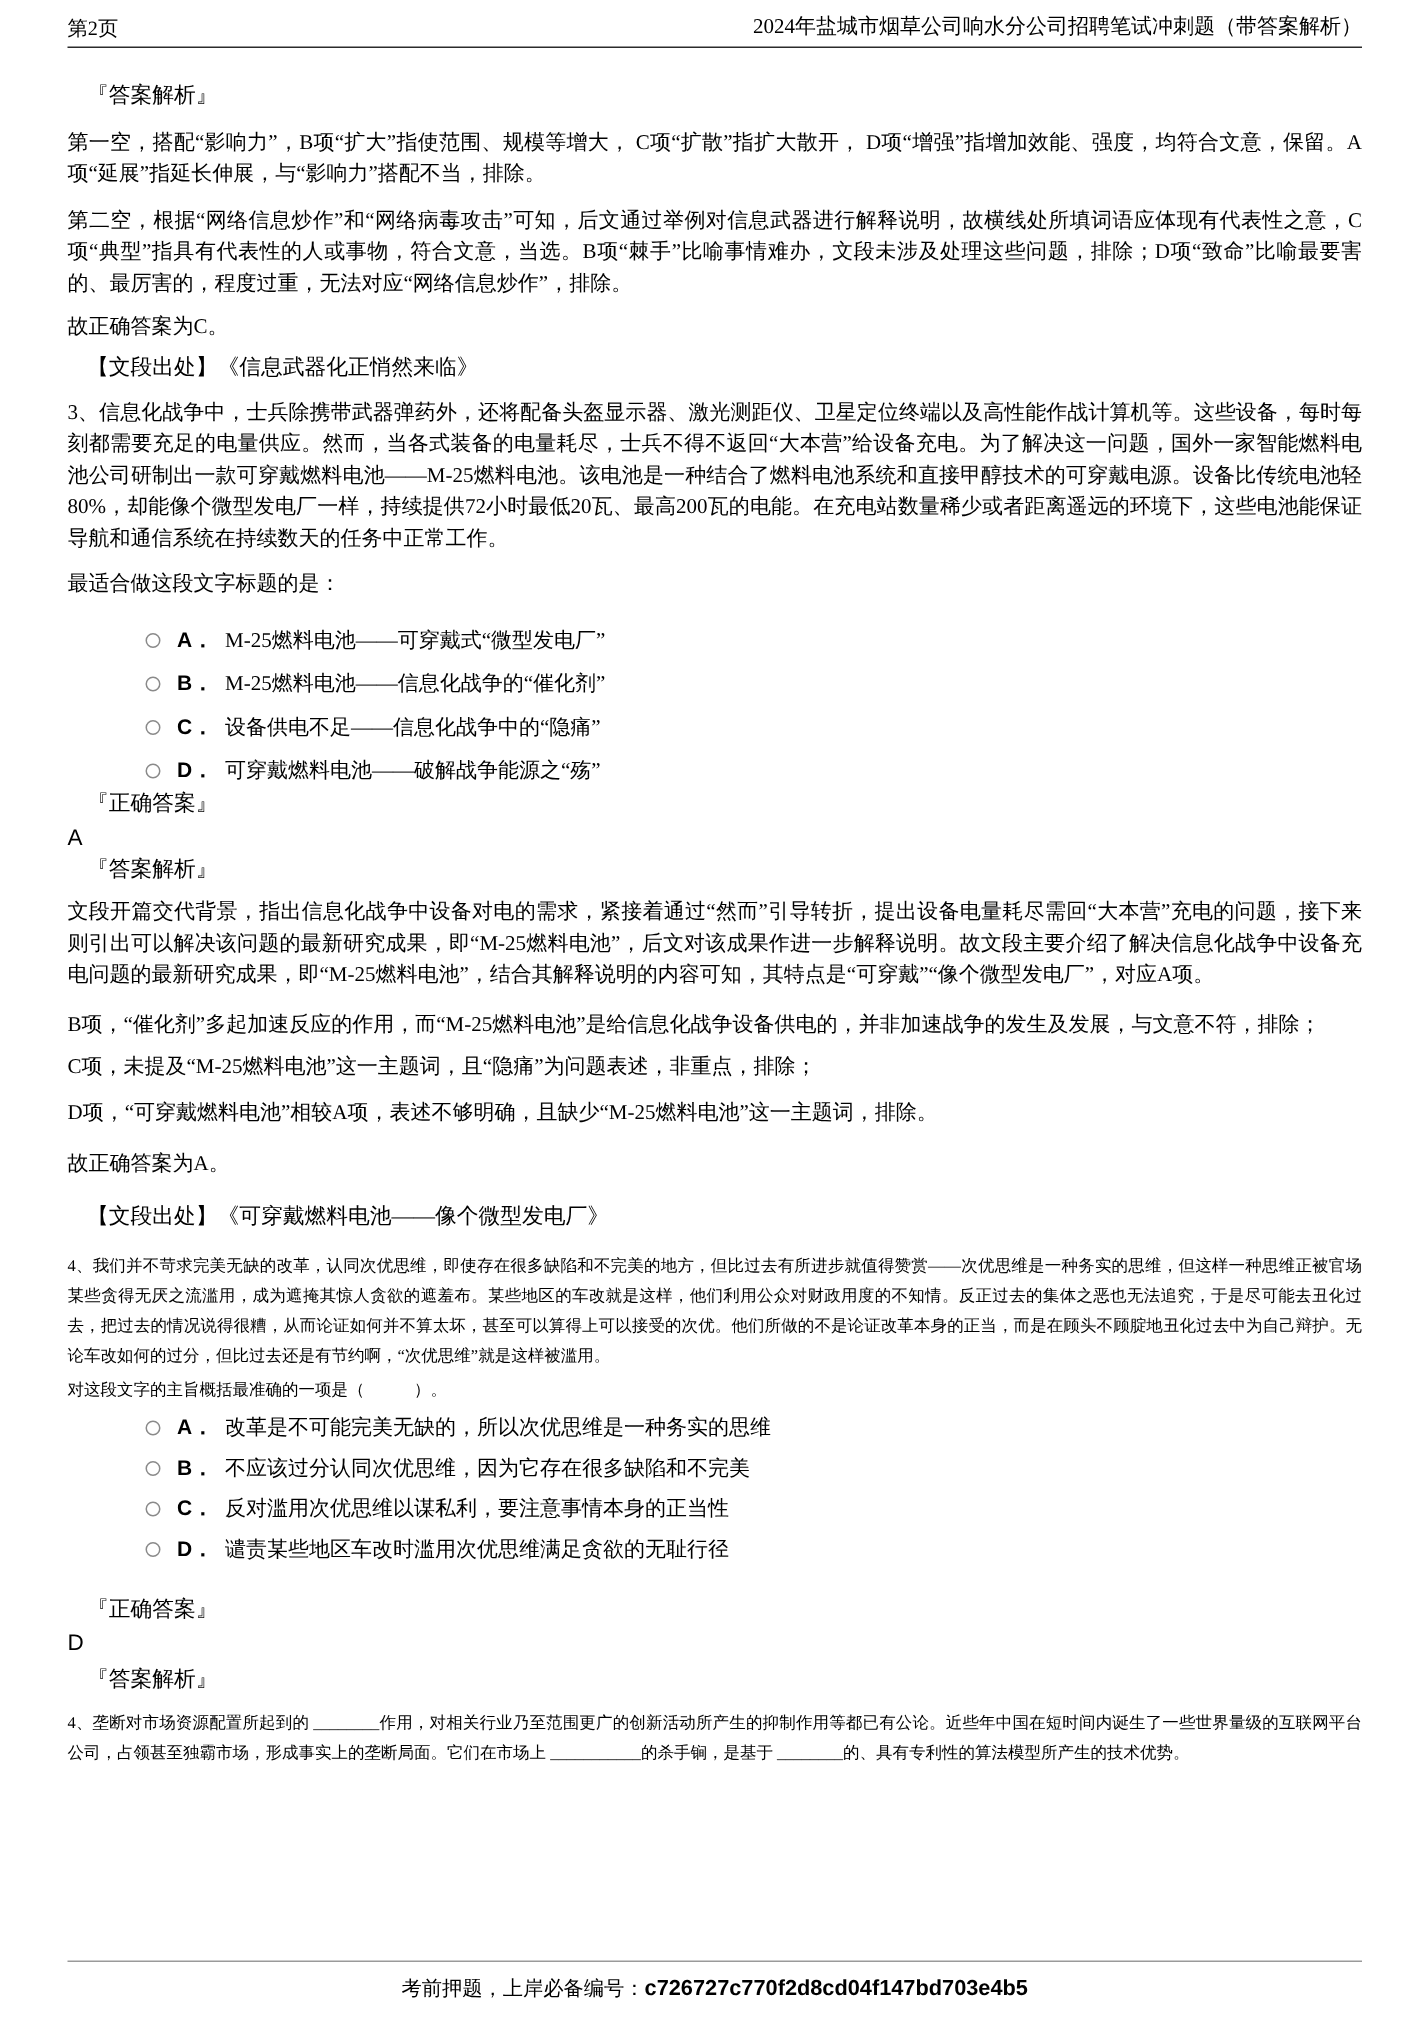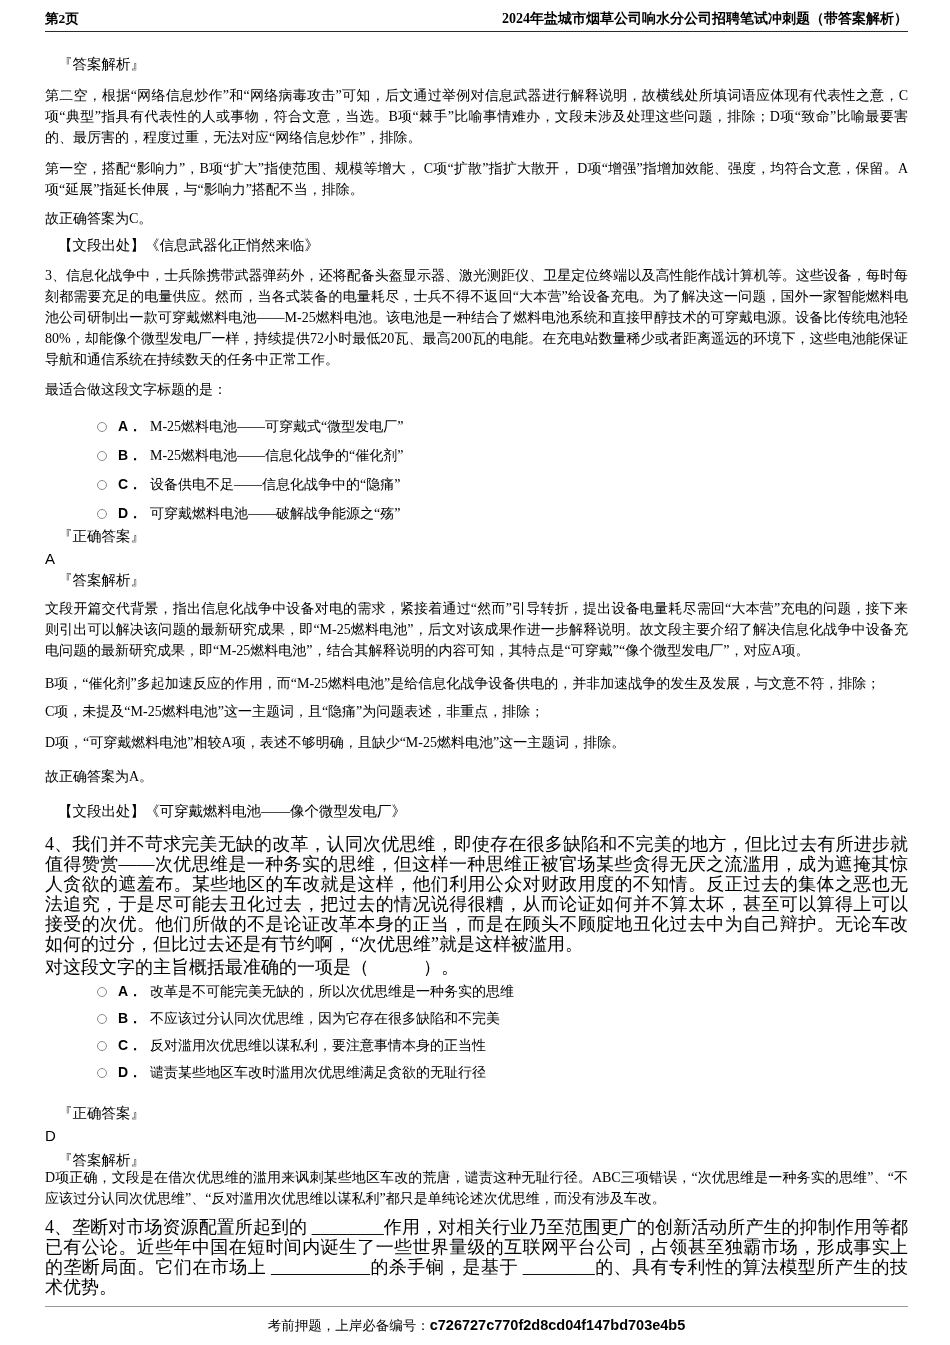--- a/index.html
+++ b/index.html
@@ -4,25 +4,25 @@
 <style>
   html,body { margin:0; padding:0; background:#fff; }
   .page {
     position:relative; width:950px; height:1345px; background:#ffffff;
     box-sizing:border-box; padding:0 42px 0 45px; overflow:hidden;
     font-family:"Liberation Serif","DejaVu Serif",serif; color:#000;
   }
   .header {
     display:flex; justify-content:space-between; align-items:center;
     padding-top:10px; padding-bottom:3px; border-bottom:1.5px solid #2b2b2b;
-    font-size:13.5px; line-height:18px;font-weight:bold;
+    font-size:13.5px; line-height:18px;
   }
   .header .title { font-size:14px; }
   .para { margin:0; font-size:14px; line-height:21px; text-align:justify; }
-  .small { font-size:18px; line-height:20px; }
+  .small { font-size:11px; line-height:20px; }
   .bracket-label { margin:0; font-size:14.5px; line-height:21px; padding-left:13px; }
   .source-line { margin:0; font-size:14.5px; line-height:21px; padding-left:13px; }
   .answer-value { margin:0; font-family:"Liberation Sans","DejaVu Sans",sans-serif; font-size:15px; line-height:21px; }
   .options { margin:0; }
   .option { display:flex; align-items:center; height:21px; padding-left:52px; font-size:14px; }
   .option.gap8 { margin-bottom:8px; }
   .option.gap6 { margin-bottom:6px; }
   .radio {
     width:10px; height:10px; box-sizing:border-box; flex:none;
     border:1.2px solid #8a8a8a; border-radius:50%; background:#fff; margin-right:11px;
@@ -42,22 +42,22 @@
 <body>
 
 <div class="page">
 
   <div class="header">
     <span>第2页</span>
     <span class="title">2024年盐城市烟草公司响水分公司招聘笔试冲刺题（带答案解析）</span>
   </div>
 
   <p class="bracket-label" style="margin-top:22px">『答案解析』</p>
+  <p class="para" style="margin-top:10px">第一空，搭配“影响力”，B项“扩大”指使范围、规模等增大， C项“扩散”指扩大散开， D项“增强”指增加效能、强度，均符合文意，保留。A项“延展”指延长伸展，与“影响力”搭配不当，排除。</p>
   <p class="para" style="margin-top:10px">第二空，根据“网络信息炒作”和“网络病毒攻击”可知，后文通过举例对信息武器进行解释说明，故横线处所填词语应体现有代表性之意，C项“典型”指具有代表性的人或事物，符合文意，当选。B项“棘手”比喻事情难办，文段未涉及处理这些问题，排除；D项“致命”比喻最要害的、最厉害的，程度过重，无法对应“网络信息炒作”，排除。</p>
-  <p class="para" style="margin-top:10px">第一空，搭配“影响力”，B项“扩大”指使范围、规模等增大， C项“扩散”指扩大散开， D项“增强”指增加效能、强度，均符合文意，保留。A项“延展”指延长伸展，与“影响力”搭配不当，排除。</p>
   <p class="para" style="margin-top:8px">故正确答案为C。</p>
   <p class="source-line" style="margin-top:6px">【文段出处】《信息武器化正悄然来临》</p>
 
   <p class="para" style="margin-top:9px">3、信息化战争中，士兵除携带武器弹药外，还将配备头盔显示器、激光测距仪、卫星定位终端以及高性能作战计算机等。这些设备，每时每刻都需要充足的电量供应。然而，当各式装备的电量耗尽，士兵不得不返回“大本营”给设备充电。为了解决这一问题，国外一家智能燃料电池公司研制出一款可穿戴燃料电池——M-25燃料电池。该电池是一种结合了燃料电池系统和直接甲醇技术的可穿戴电源。设备比传统电池轻80%，却能像个微型发电厂一样，持续提供72小时最低20瓦、最高200瓦的电能。在充电站数量稀少或者距离遥远的环境下，这些电池能保证导航和通信系统在持续数天的任务中正常工作。</p>
   <p class="para" style="margin-top:9px">最适合做这段文字标题的是：</p>
   <div class="options" style="margin-top:16px">
     <div class="option gap8">
       <span class="radio"></span>
       <span class="opt-letter">A．</span>
       <span class="opt-text">M-25燃料电池——可穿戴式“微型发电厂”</span>
@@ -108,21 +108,20 @@
     </div>
     <div class="option">
       <span class="radio"></span>
       <span class="opt-letter">D．</span>
       <span class="opt-text">谴责某些地区车改时滥用次优思维满足贪欲的无耻行径</span>
     </div>
   </div>
   <p class="bracket-label" style="margin-top:20px">『正确答案』</p>
   <p class="answer-value" style="margin-top:1px">D</p>
   <p class="bracket-label" style="margin-top:4px">『答案解析』</p>
-  <p class="para" style="margin-top:-4px">D项正确，文段是在借次优思维的滥用来讽刺某些地区车改的荒唐，谴责这种无耻行径。ABC三项错误，“次优思维是一种务实的思维”、“不应该过分认同次优思维”、“反对滥用次优思维以谋私利”都只是单纯论述次优思维，而没有涉及车改。</p>
 
   <p class="para small" style="margin-top:8px">4、垄断对市场资源配置所起到的 ________作用，对相关行业乃至范围更广的创新活动所产生的抑制作用等都已有公论。近些年中国在短时间内诞生了一些世界量级的互联网平台公司，占领甚至独霸市场，形成事实上的垄断局面。它们在市场上 ___________的杀手锏，是基于 ________的、具有专利性的算法模型所产生的技术优势。</p>
 
   <div class="footer">
     <span>考前押题，上岸必备</span>
     <span class="code-wrap">
       <span>编号：</span>
       <span class="code">c726727c770f2d8cd04f147bd703e4b5</span>
     </span>
   </div>

